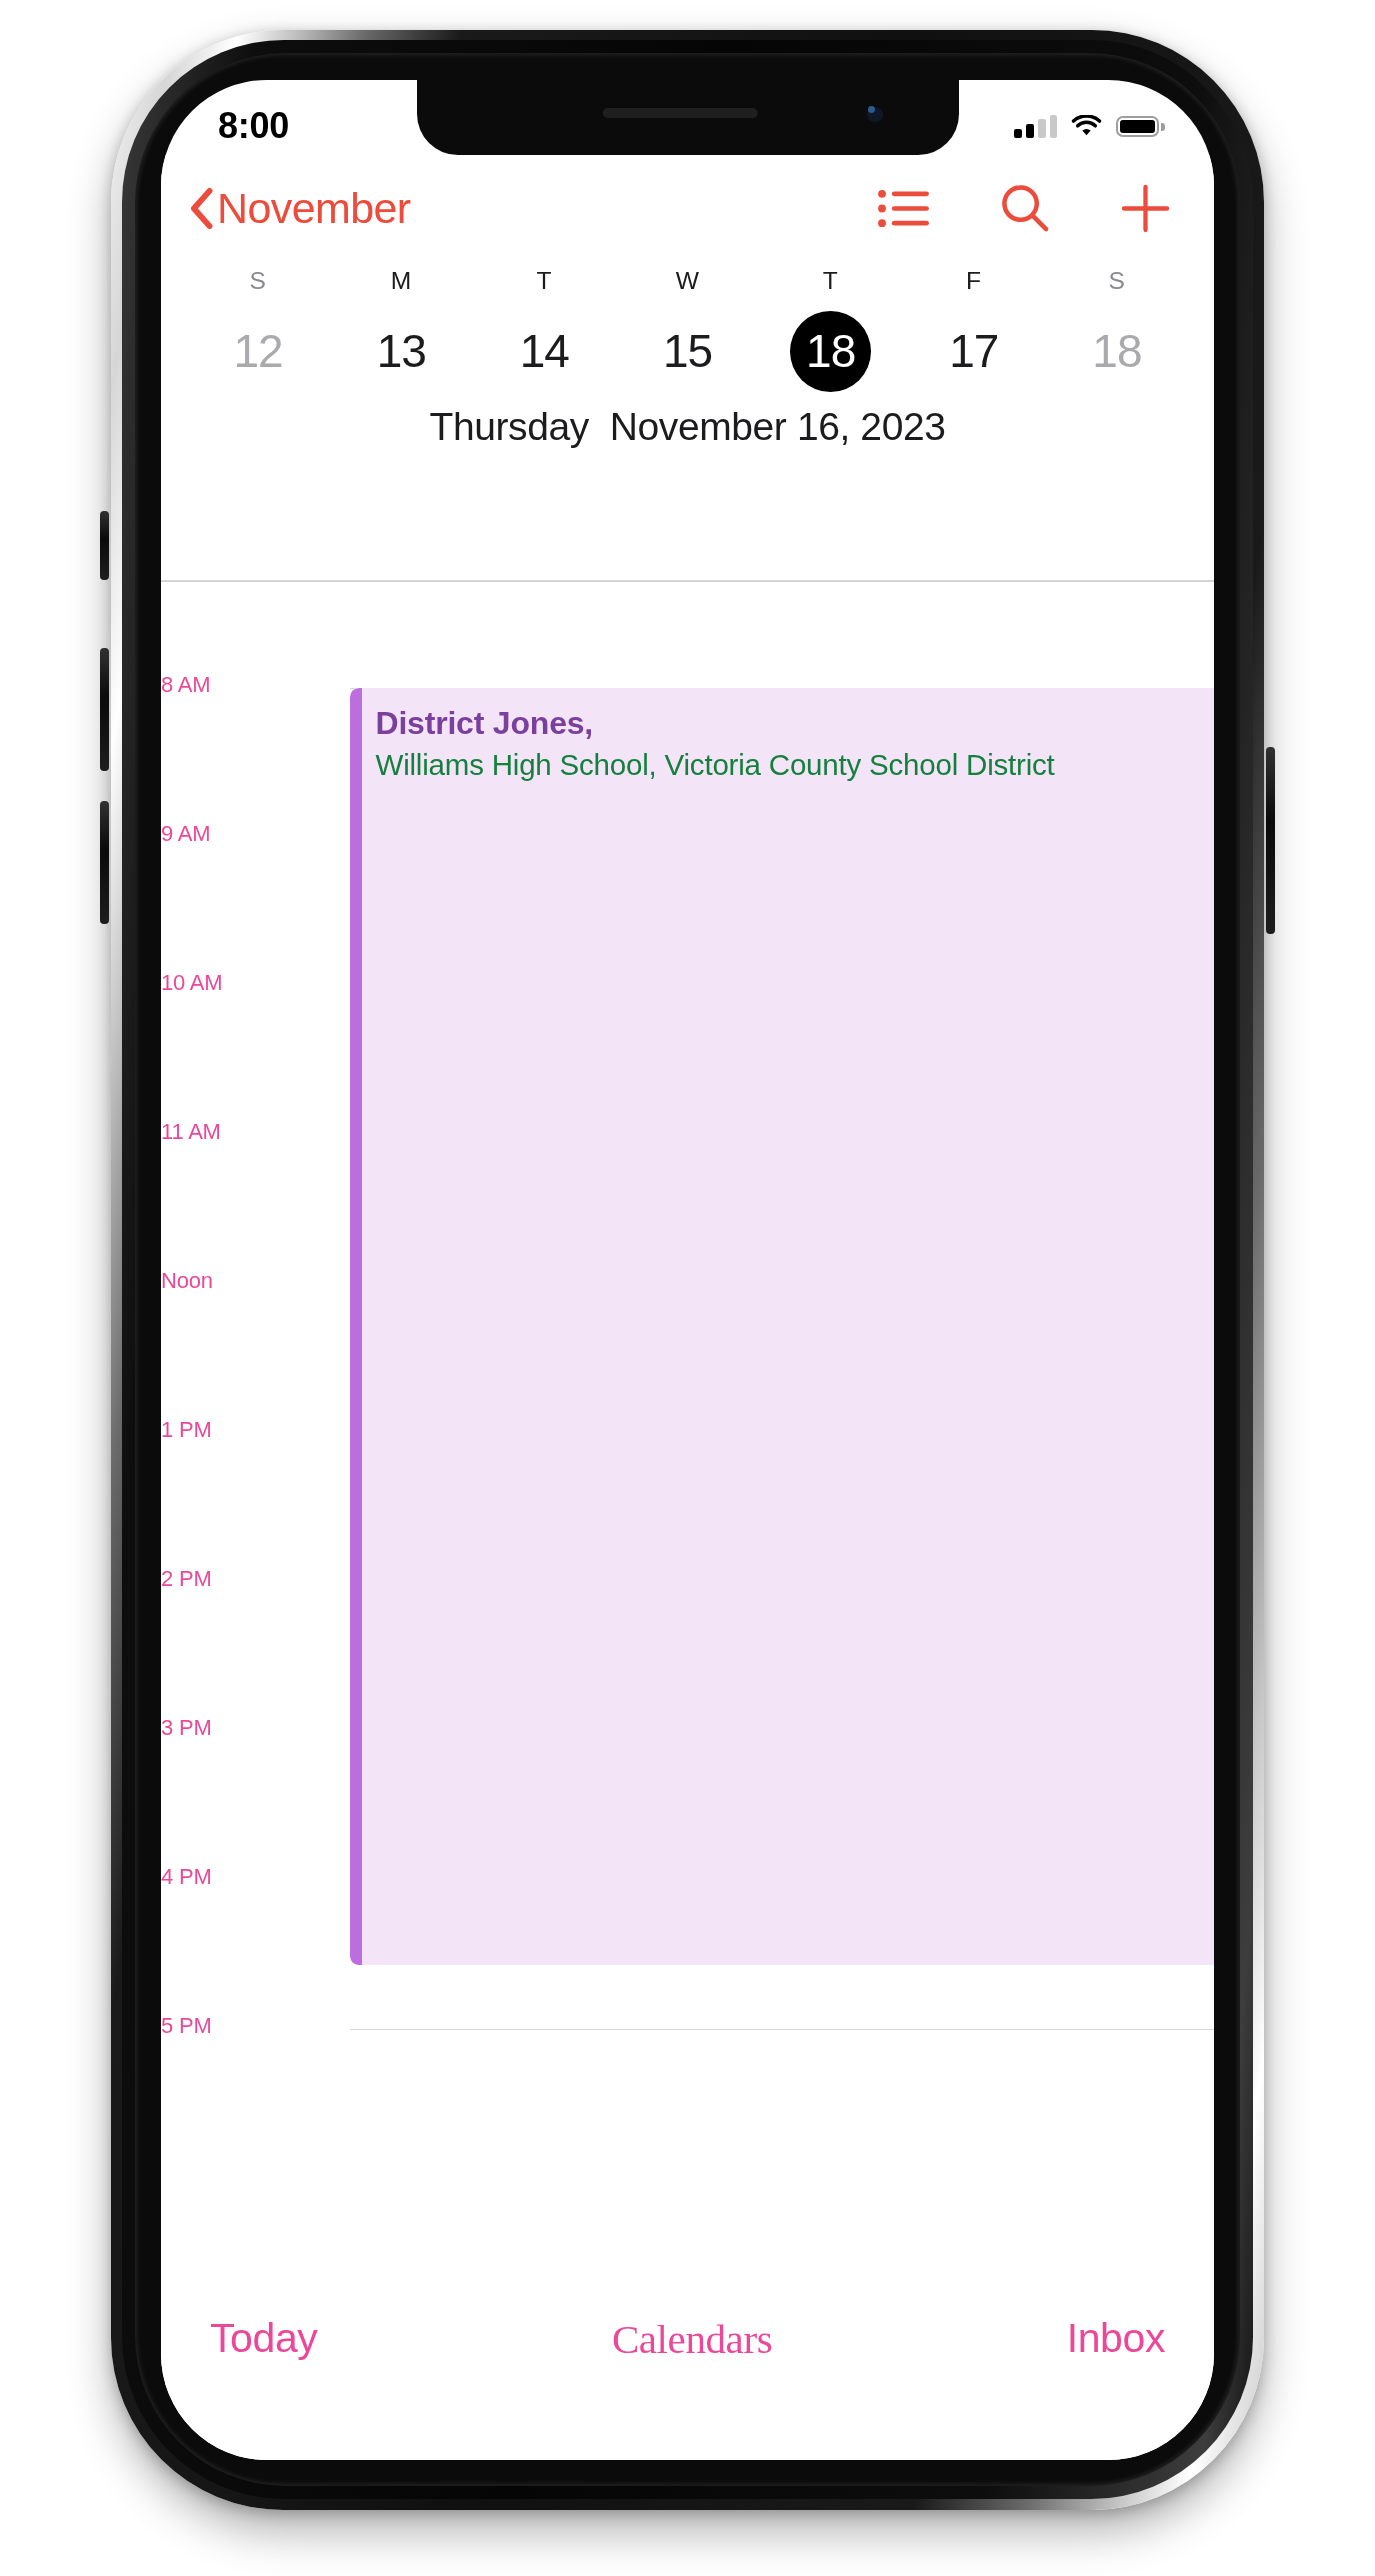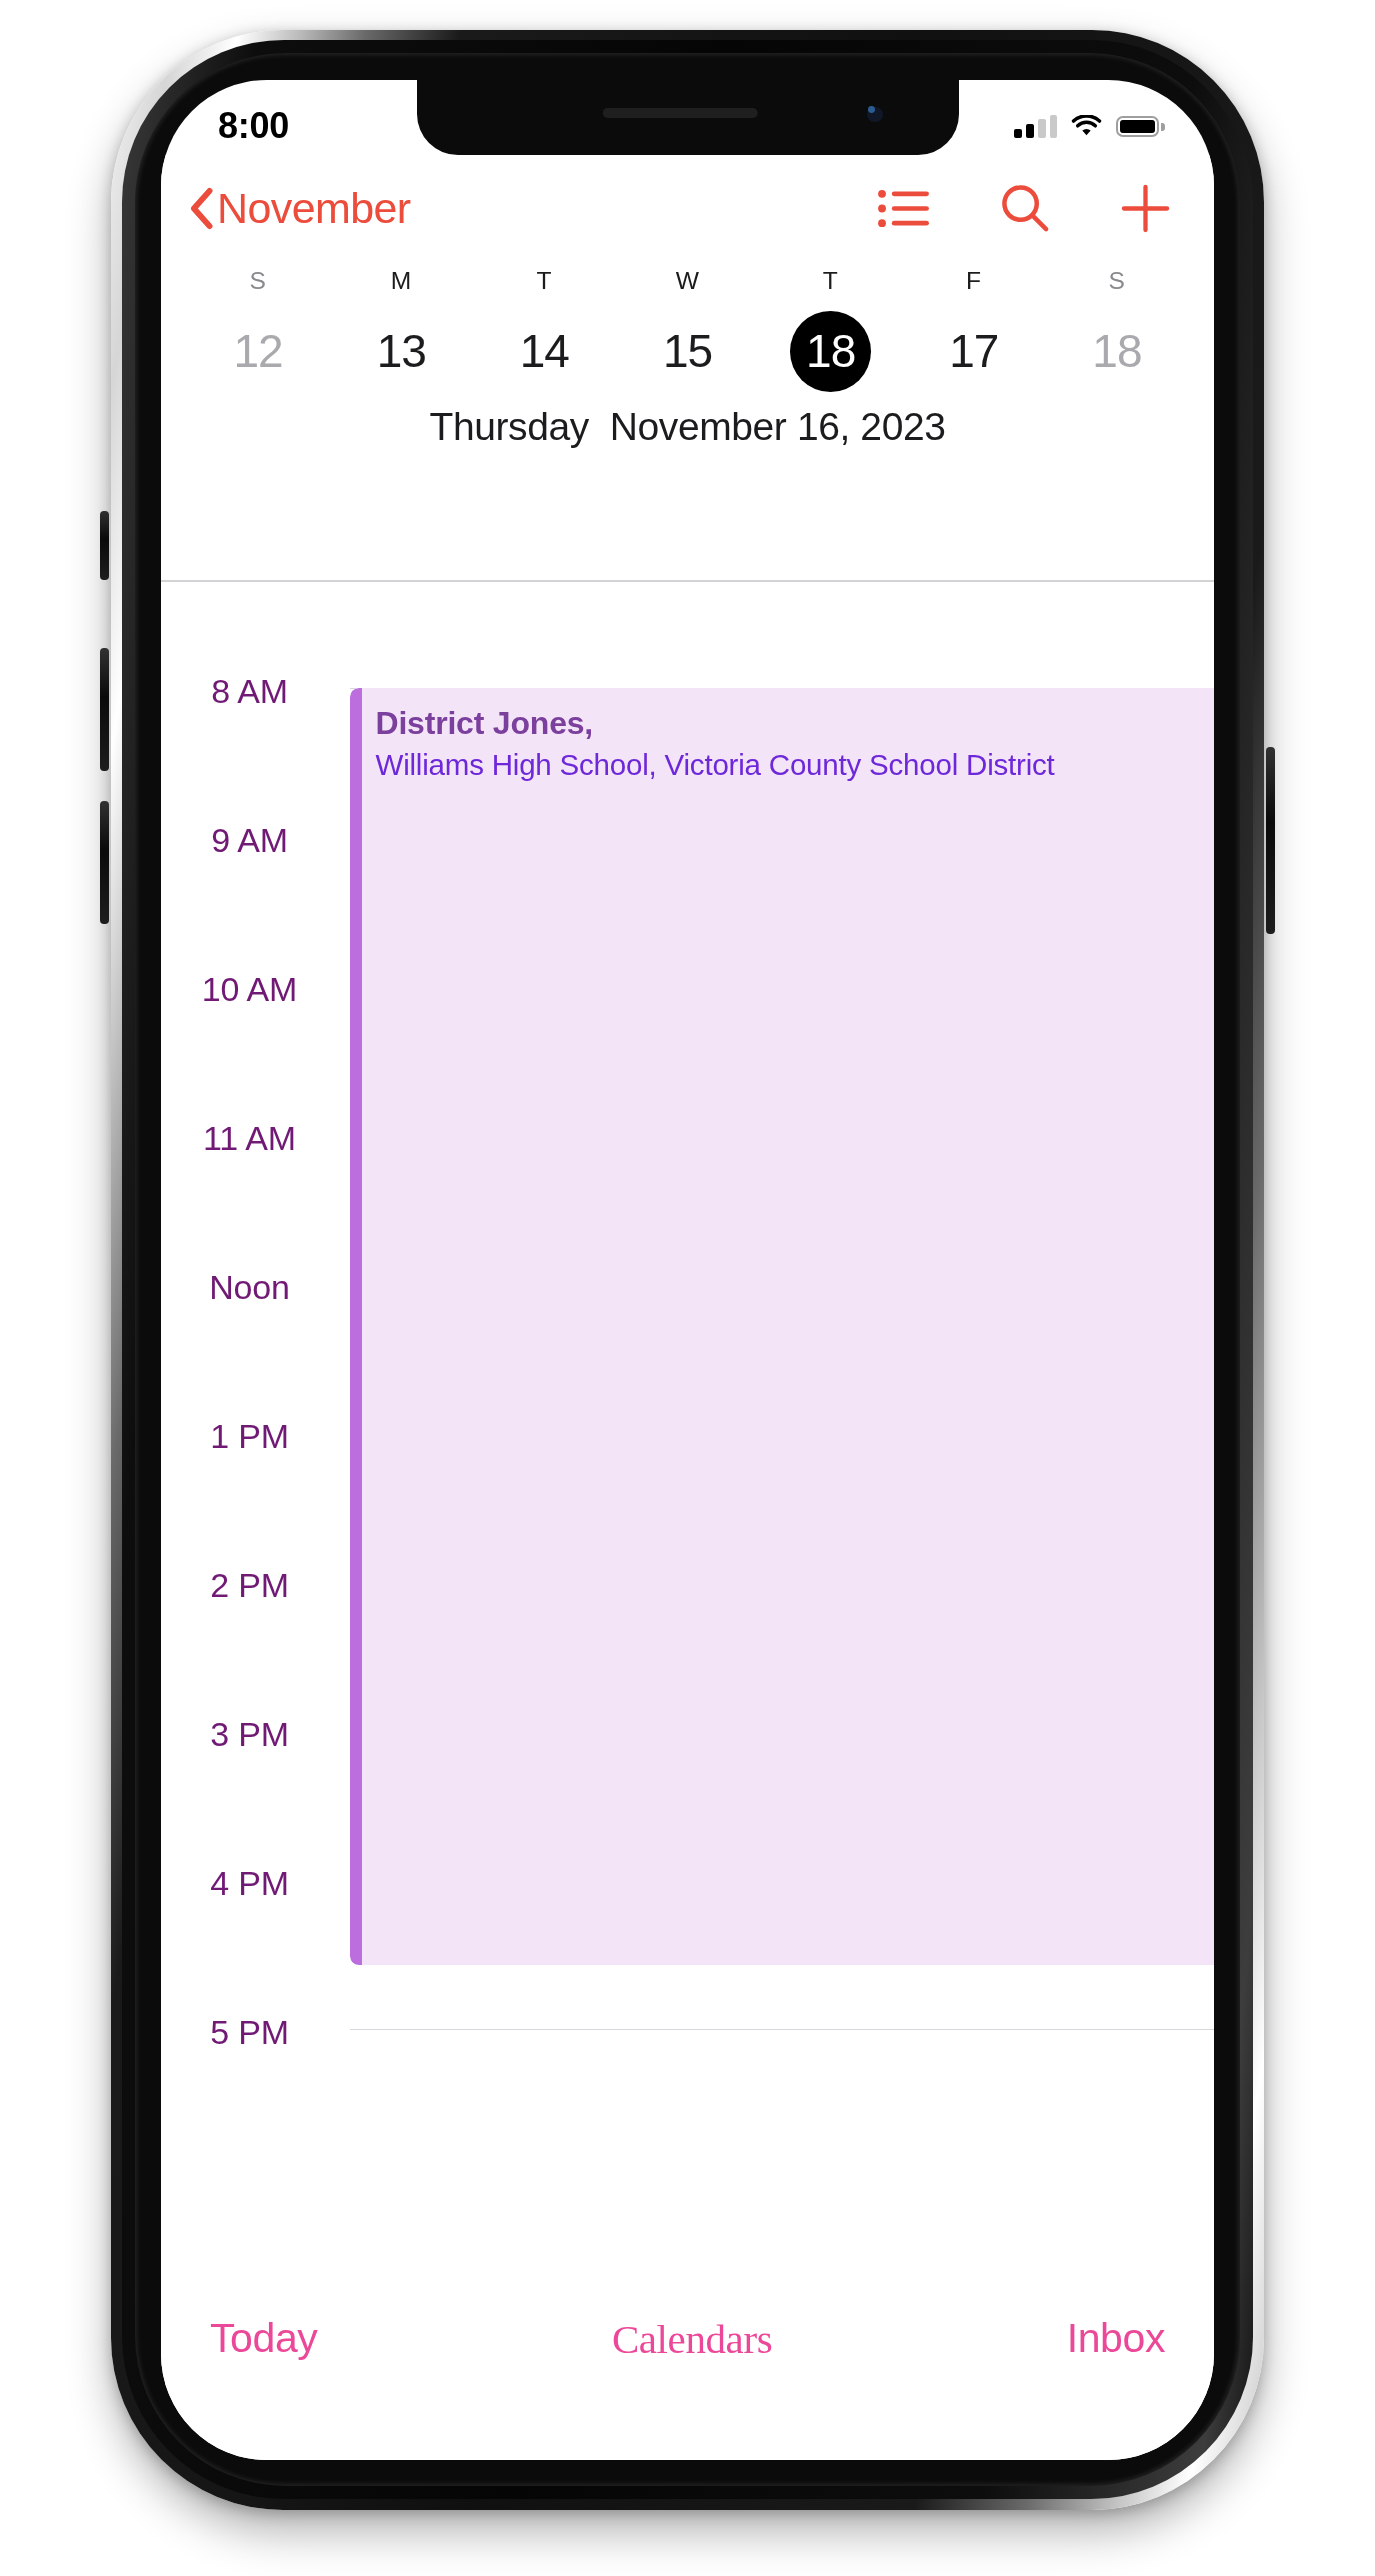--- a/index.html
+++ b/index.html
@@ -294,23 +294,23 @@
   }
   .hourrow {
     position: relative;
     height: 149px;
   }
   .hour-label {
     position: absolute;
     left: 0;
     top: -15.7px;
     width: 177px;
-    text-align: center;
-    font-size: 34px;
-    color: #701a75;
+    text-align: left;
+    font-size: 22px;
+    color: #ec4899;
     letter-spacing: -0.2px;
   }
   .hour-line {
     position: absolute;
     left: 189px;
     right: 0;
     top: 0;
     height: 1px;
     background: #d8d8dc;
   }
@@ -339,21 +339,21 @@
   .event-title {
     font-size: 32px;
     font-weight: 700;
     color: #7b3f9d;
     letter-spacing: -0.2px;
     line-height: 1.22;
   }
   .event-sub {
     margin-top: 3.9px;
     font-size: 29.5px;
-    color: #6d28d9;
+    color: #15803d;
     letter-spacing: -0.2px;
     line-height: 1.22;
   }
 
   
   .toolbar {
     position: absolute;
     left: 0;
     bottom: 0;
     width: 100%;

